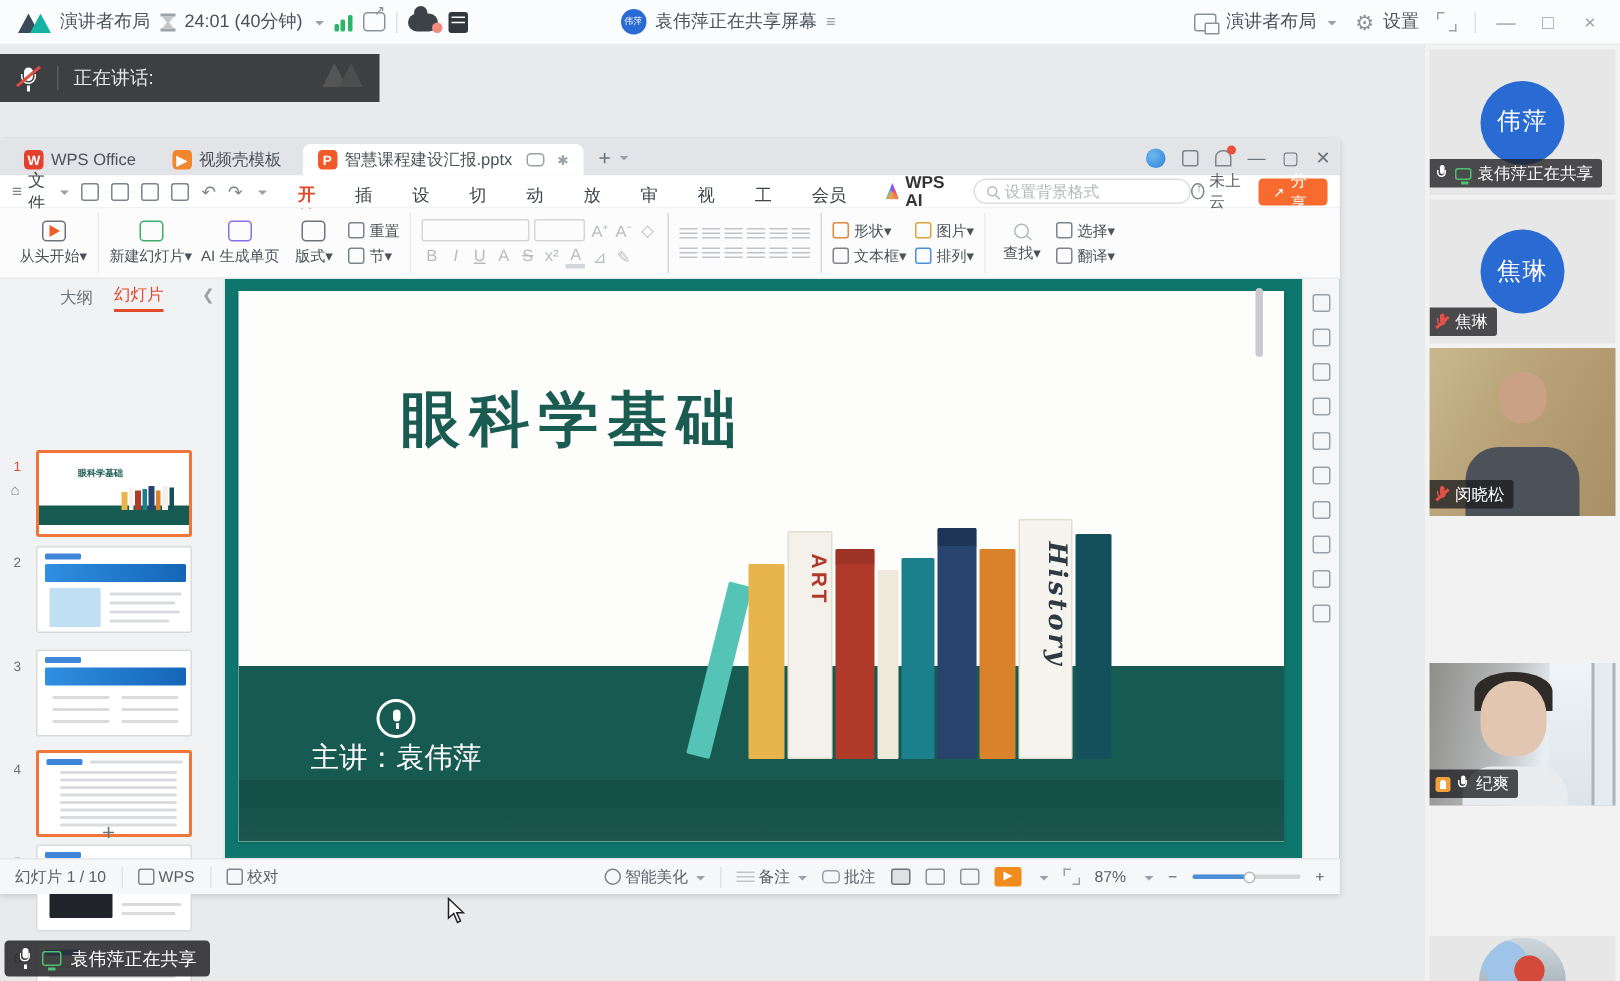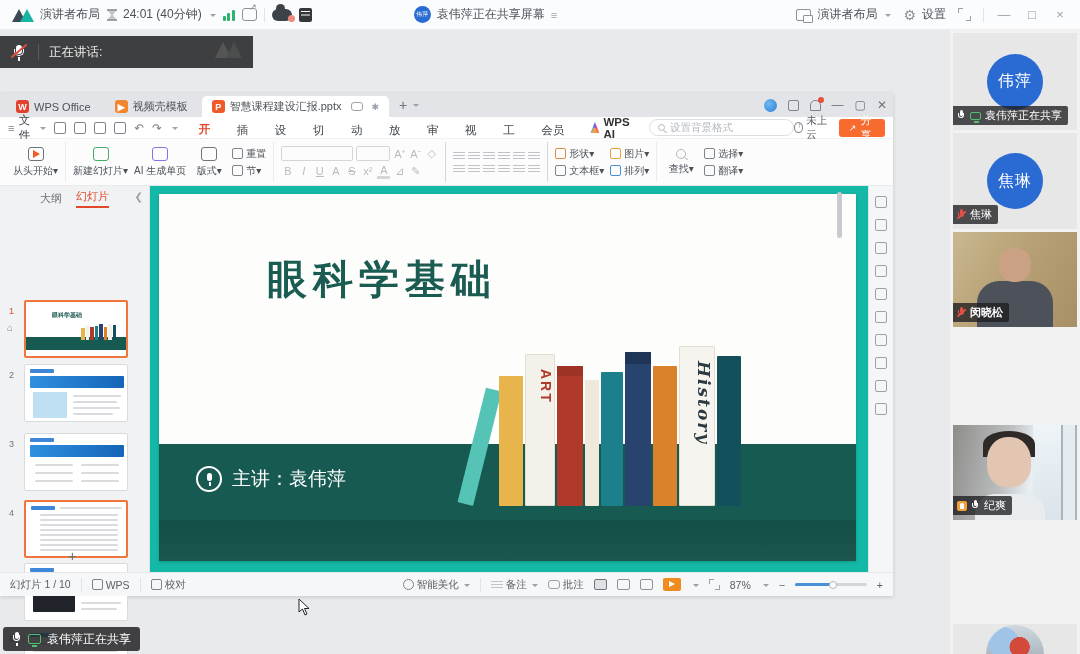--- a/index.html
+++ b/index.html
@@ -102,21 +102,21 @@
   .tiny-ic { width:11px; height:11px; border:1.4px solid #7d848b; border-radius:2px; }
   .lbl { white-space:nowrap; }
   .disabled, .disabled * { color:#b8bcc0 !important; border-color:#d4d7da !important; }
   .fontbox { width:72px; height:15px; border:1px solid #d4d7da; border-radius:2px; }
   .sizebox { width:34px; height:15px; border:1px solid #d4d7da; border-radius:2px; }
   .fmt-letter { font-size:11px; color:#b8bcc0; width:13px; text-align:center; }
   .para-ic { width:12px; height:10px; position:relative; }
   .para-ic:before { content:""; position:absolute; left:0; top:1px; width:12px; height:1.3px; background:#c0c4c8; box-shadow:0 3px 0 #c0c4c8, 0 6px 0 #c0c4c8; }
 
   
-  .wps-body { position:absolute; left:0; top:93px; width:100%; height:386px; background:#14b8a6; }
+  .wps-body { position:absolute; left:0; top:93px; width:100%; height:386px; background:#0f766e; }
   .slidepanel { position:absolute; left:0; top:0; width:150px; height:100%; background:#f1f2f3; border-right:1px solid #e2e3e5; }
   .sp-head { display:flex; align-items:center; gap:14px; justify-content:center; height:24px; font-size:11px; color:#6d747b; position:relative; }
   .sp-head .active { color:#e0492a; border-bottom:2px solid #e0492a; padding-bottom:2px; }
   .sp-collapse { position:absolute; right:6px; top:5px; color:#9aa1a8; font-size:10px; }
   .thumb { position:absolute; left:24px; width:104px; height:58px; background:#fff; border:1px solid #d8dadc; border-radius:2px; overflow:hidden; }
   .thumb.sel { border:2px solid #f0753a; }
   .tnum { position:absolute; left:9px; font-size:9px; color:#6d747b; }
   .tnum.cur { color:#e0492a; }
   .home-ic { position:absolute; left:7px; font-size:10px; color:#7d848b; }
   .mini-title { position:absolute; left:26px; top:9px; font-size:6px; font-weight:bold; color:#1a5b52; }
@@ -128,21 +128,21 @@
   .gray-line { background:#d9dbde; height:2.2px; border-radius:1px; position:absolute; }
   .img-blk { position:absolute; border-radius:1px; }
   .plusbtn { position:absolute; left:68px; bottom:8px; font-size:15px; color:#6d747b; }
 
   
   .canvas { position:absolute; left:150px; top:0; width:718px; height:100%; }
   .slide { position:absolute; left:9px; top:8px; width:697px; height:367px; background:#fdfdfb; box-shadow:0 1px 3px rgba(0,0,0,.18); overflow:hidden; }
   .slide-title { position:absolute; left:108px; top:58px; font-size:40px; font-weight:bold; color:#1a5b52; letter-spacing:6px; }
   .band { position:absolute; left:0; top:250px; width:100%; height:76px; background:#175a51; }
   .band-reflect { position:absolute; left:0; top:326px; width:100%; height:41px; background:linear-gradient(#134f47,#1c564e); }
-  .presenter { position:absolute; left:37px; top:272px; display:flex; align-items:center; gap:10px; color:#fff; font-size:19px; }
+  .presenter { position:absolute; left:48px; top:272px; display:flex; align-items:center; color:#fff; font-size:19px;flex-direction:column; }
   .mic-circ { width:26px; height:26px; border:2px solid #fff; border-radius:50%; position:relative; }
   .mic-circ .mb { position:absolute; left:9px; top:5px; width:5px; height:8px; background:#fff; border-radius:2.5px; }
   .mic-circ .ms { position:absolute; left:11px; bottom:4px; width:1.5px; height:4px; background:#fff; }
   .books { position:absolute; left:0; top:0; width:100%; height:100%; }
   .bk { position:absolute; bottom:55px; border-radius:1px; }
   .bk-lean { transform:rotate(14deg); transform-origin:bottom right; }
   .bk-label { position:absolute; left:0; top:14px; width:100%; text-align:center; writing-mode:vertical-rl; font-weight:bold; letter-spacing:2px; }
   .cursor-arrow { position:absolute; left:148px; top:412px; width:12px; height:18px; z-index:5; }
 
   
@@ -658,21 +658,21 @@
       <span class="pt-av">焦琳</span>
       <span class="pbadge">
         <span class="mic-xs red">
             <span class="mb"></span>
             <span class="ma"></span>
           </span>
         <span>焦琳</span>
       </span>
     </div>
 
-    <div class="ptile fill-man" style="top:202px;height:95px;font-weight:bold;">
+    <div class="ptile fill-man" style="top:202px;height:112px;">
       <span class="body"></span>
       <span class="head"></span>
       <span class="pbadge">
         <span class="mic-xs red">
             <span class="mb"></span>
             <span class="ma"></span>
           </span>
         <span>闵晓松</span>
       </span>
     </div>

